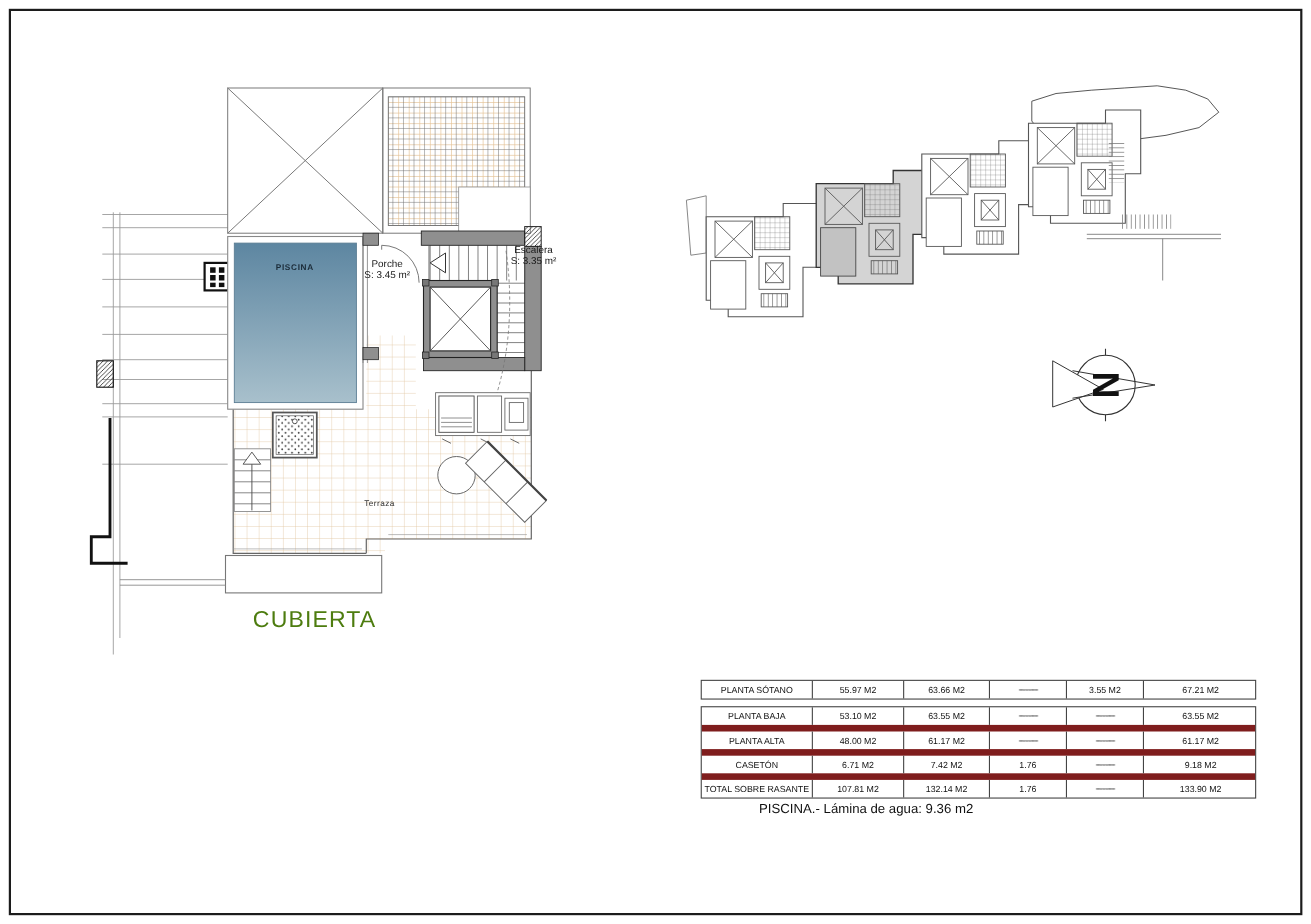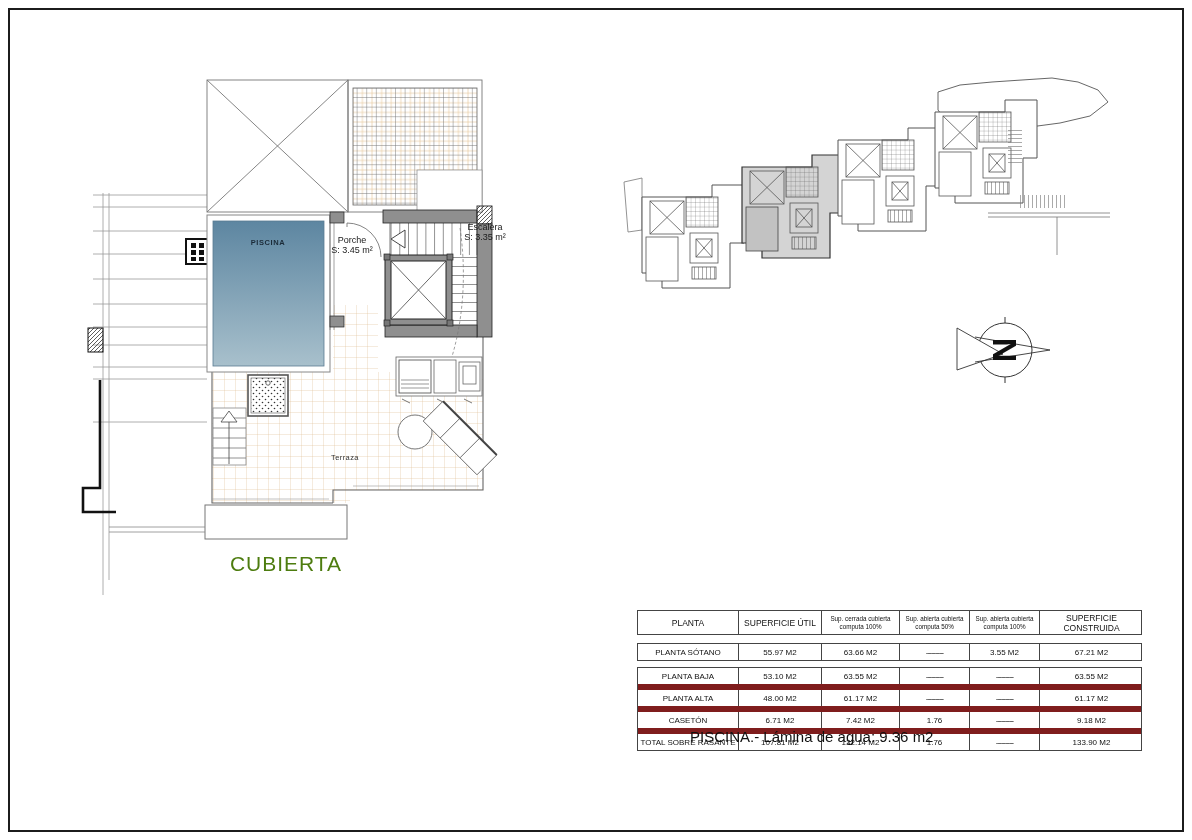--- a/index.html
+++ b/index.html
@@ -19,21 +19,21 @@
   .tgrid{display:grid;grid-template-columns:100px 83px 78px 70px 70px 104px;}
   .tbox{border:1px solid #444;background:#fff;}
   .tcell{display:flex;align-items:center;justify-content:center;text-align:center;
          border-left:1px solid #444;padding:1px 2px;box-sizing:border-box;}
   .tcell:first-child{border-left:none;}
   .thead .tcell{height:23px;font-size:8.5px;}
   .thead .tiny{font-size:6.3px;line-height:1.2;}
   .trow .tcell{height:16px;}
   .rowsep{border-top:6px solid #7f1d1d;}
   .gap8{height:8px;} .gap6{height:6px;}
-  #footnote{position:absolute;left:53px;top:118px;font-size:15px;color:#111;white-space:nowrap;}
+  #footnote{position:absolute;left:53px;top:118px;font-size:12px;color:#111;white-space:nowrap;}
   .dash{letter-spacing:-1px;font-size:7px;}
 </style>
 </head>
 <body>
 
 <div id="sheet">
   <div id="frame"></div>
 
   <svg class="abs" style="left:60px;top:50px;" width="460" height="545" viewBox="0 0 460 545">
     <defs>
@@ -241,28 +241,20 @@
 
   <svg class="abs" style="left:945px;top:310px;" width="115" height="85" viewBox="0 0 115 85">
     <circle cx="60" cy="40" r="27" fill="none" stroke="#333" stroke-width="1"></circle>
     <path d="M60,7 V13 M60,67 V73" stroke="#333" stroke-width="1"></path>
     <path d="M12,18 L12,60 L58,44 Z" fill="#fff" stroke="#333" stroke-width="0.9"></path>
     <path d="M30,27 L105,40 M30,52 L105,40" stroke="#333" stroke-width="0.9" fill="none"></path>
     <text x="60" y="40" transform="rotate(90 60 40)" text-anchor="middle" dominant-baseline="central" font-family="Liberation Sans, sans-serif" font-size="34" font-weight="bold" fill="#111">N</text>
   </svg>
 
   <div id="area-table">
-    <div class="tbox tgrid thead">
-      <div class="tcell">PLANTA</div>
-      <div class="tcell">SUPERFICIE ÚTIL</div>
-      <div class="tcell tiny">Sup. cerrada cubierta computa 100%</div>
-      <div class="tcell tiny">Sup. abierta cubierta computa 50%</div>
-      <div class="tcell tiny">Sup. abierta cubierta computa 100%</div>
-      <div class="tcell">SUPERFICIE CONSTRUIDA</div>
-    </div>
     <div class="gap8"></div>
     <div class="tbox tgrid trow">
       <div class="tcell">PLANTA SÓTANO</div>
       <div class="tcell">55.97 M2</div>
       <div class="tcell">63.66 M2</div>
       <div class="tcell dash">-------------</div>
       <div class="tcell">3.55 M2</div>
       <div class="tcell">67.21 M2</div>
     </div>
     <div class="gap6"></div>

